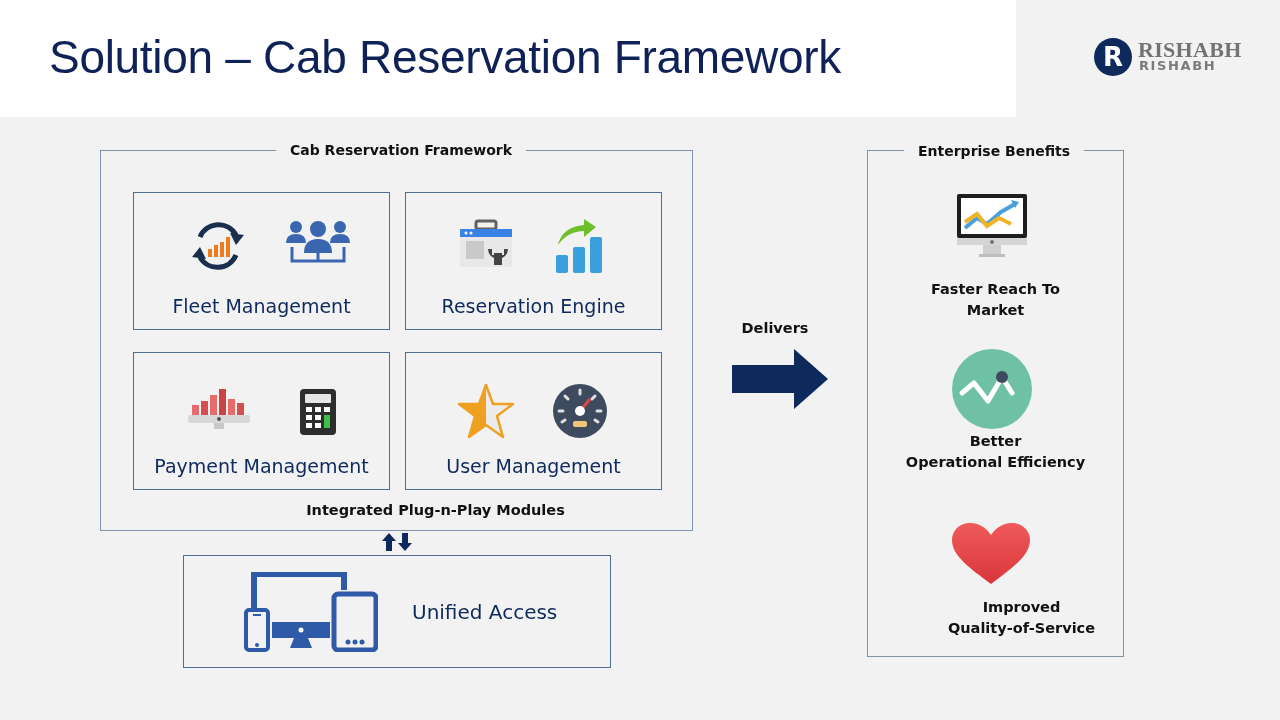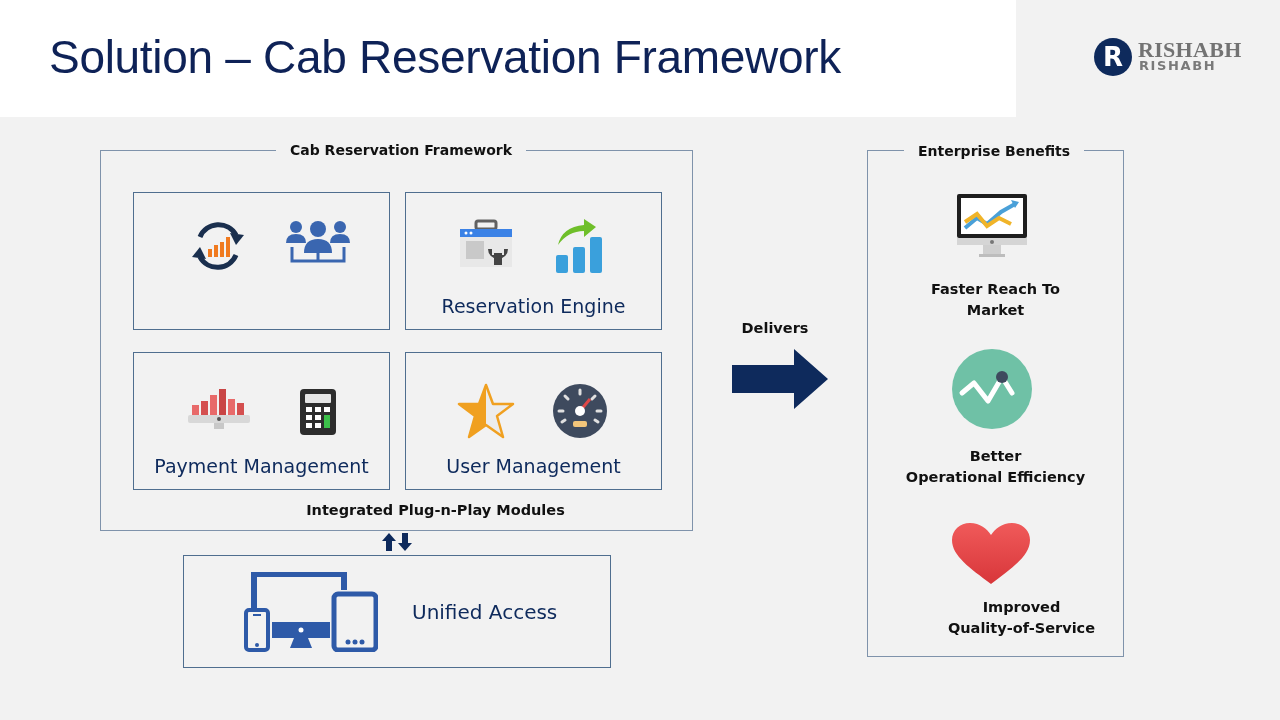--- a/index.html
+++ b/index.html
@@ -47,20 +47,21 @@
   <svg class="icon" style="left:150px; top:26px;" width="68" height="48" viewBox="0 0 68 48">
     <circle cx="12" cy="8" r="6" fill="#3a66b0"></circle>
     <path d="M2 24 Q2 15 12 15 Q22 15 22 24 Z" fill="#3a66b0"></path>
     <circle cx="56" cy="8" r="6" fill="#3a66b0"></circle>
     <path d="M46 24 Q46 15 56 15 Q66 15 66 24 Z" fill="#3a66b0"></path>
     <circle cx="34" cy="10" r="8" fill="#3a66b0"></circle>
     <path d="M20 34 Q20 20 34 20 Q48 20 48 34 Z" fill="#3a66b0"></path>
     <path d="M8 28 V42 H60 V28" fill="none" stroke="#3a66b0" stroke-width="3"></path>
     <line x1="34" y1="34" x2="34" y2="42" stroke="#3a66b0" stroke-width="3"></line>
   </svg>
+  <div class="module-label">Fleet Management</div>
 </div>
 
 <div class="module" style="left:405px; top:192px;">
   <svg class="icon" style="left:52px; top:26px;" width="56" height="50" viewBox="0 0 56 50">
     <rect x="18" y="2" width="20" height="8" rx="2" fill="none" stroke="#616161" stroke-width="3"></rect>
     <rect x="2" y="10" width="52" height="38" fill="#e8e8e8"></rect>
     <rect x="2" y="10" width="52" height="8" fill="#3b82e6"></rect>
     <circle cx="8" cy="14" r="1.5" fill="#fff"></circle>
       <circle cx="13" cy="14" r="1.5" fill="#fff"></circle>
     <rect x="8" y="22" width="18" height="18" fill="#c9c9c9"></rect>
@@ -177,21 +178,21 @@
 <div class="bold-caption" style="left:867px; width:257px; top:279px;">
   <div>Faster Reach To</div>
   <div>Market</div>
 </div>
 
 <svg class="icon" style="left:952px; top:349px;" width="80" height="80" viewBox="0 0 80 80">
   <circle cx="40" cy="40" r="40" fill="#6fc1a6"></circle>
   <polyline points="10,44 22,34 36,52 50,28 60,44" fill="none" stroke="#fff" stroke-width="5" stroke-linecap="round" stroke-linejoin="round"></polyline>
   <circle cx="50" cy="28" r="6" fill="#3e4a5e"></circle>
 </svg>
-<div class="bold-caption" style="left:867px; width:257px; top:446px;">
+<div class="bold-caption" style="left:867px; width:257px; top:431px;">
   <div>Better</div>
   <div>Operational Efficiency</div>
 </div>
 
 <svg class="icon" style="left:950px; top:522px;" width="82" height="64" viewBox="0 0 82 64">
   <defs>
       <linearGradient id="gh" x1="0" y1="0" x2="0" y2="1">
         <stop offset="0" stop-color="#f05a5a"></stop>
         <stop offset="1" stop-color="#d8363a"></stop>
       </linearGradient>

